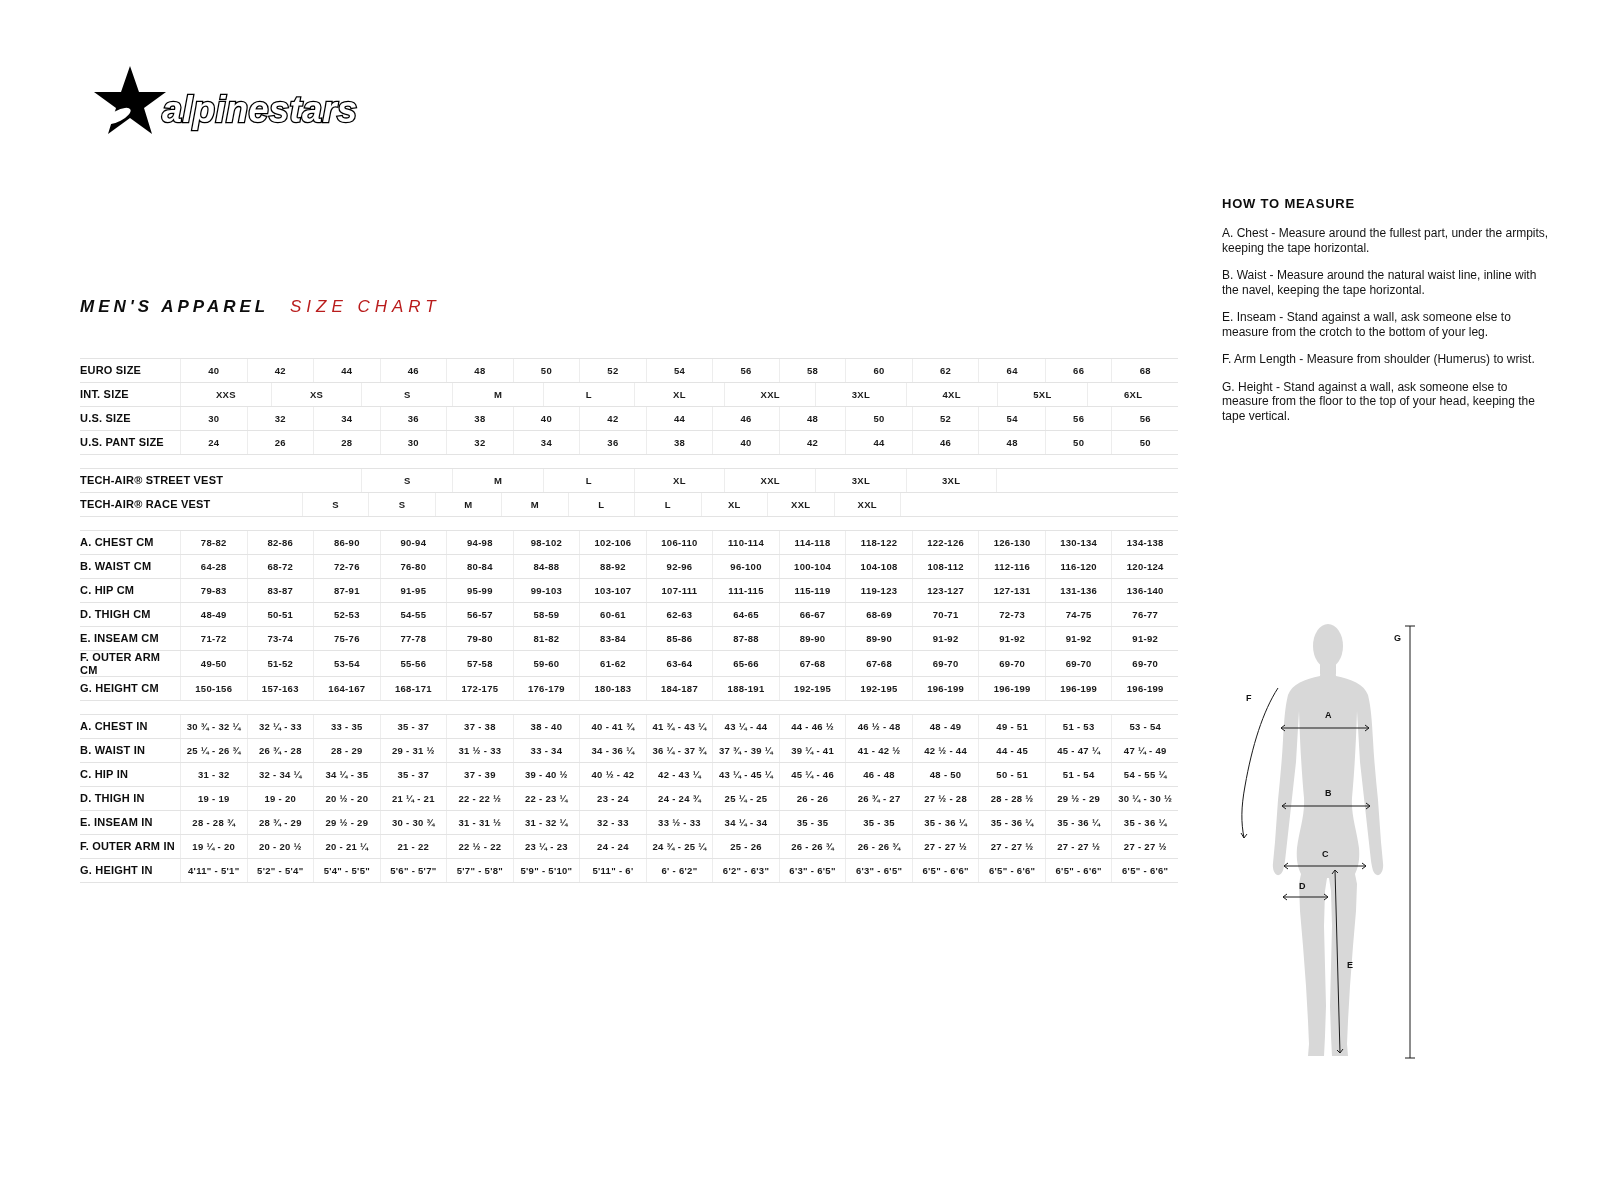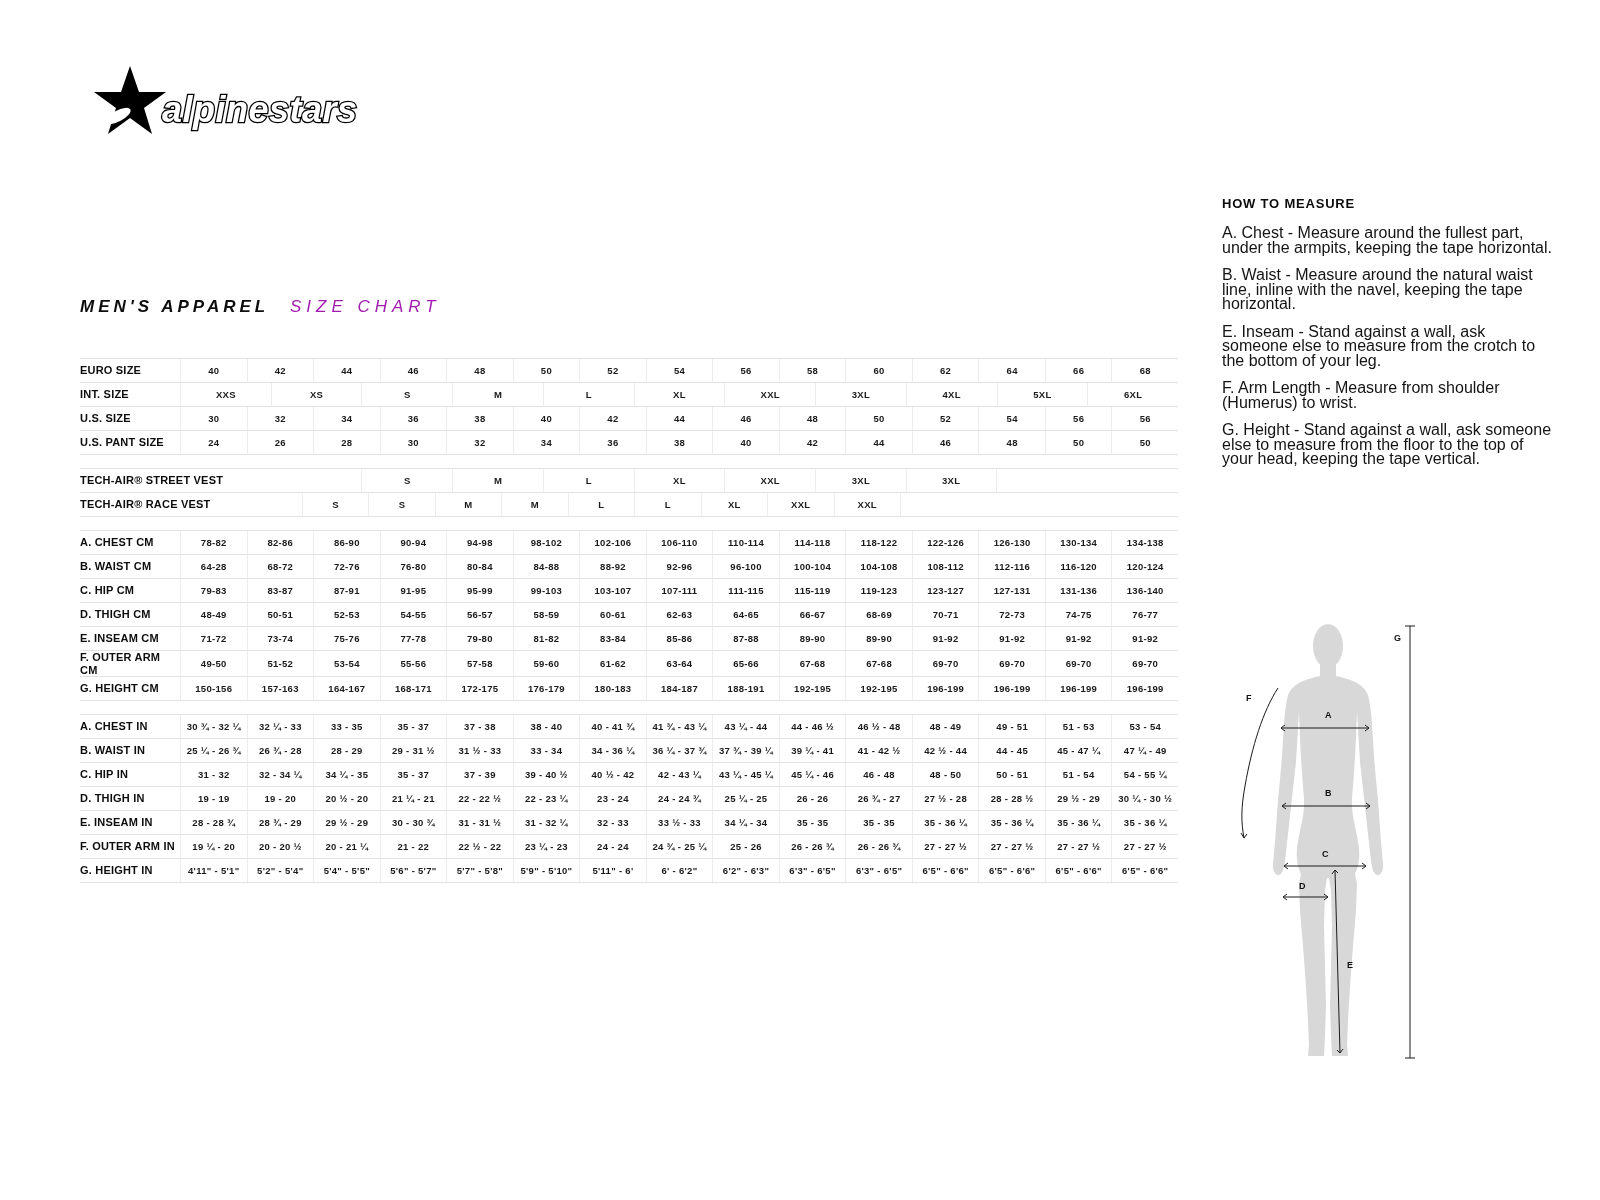--- a/index.html
+++ b/index.html
@@ -3,41 +3,41 @@
 <meta charset="utf-8">
 <style>
   html,body{margin:0;padding:0;background:#fff;}
   body{width:1600px;height:1200px;font-family:"Liberation Sans",sans-serif;color:#111;}
   .canvas{position:relative;width:1600px;height:1200px;background:#fff;overflow:hidden;}
 
   .logo{position:absolute;left:78px;top:62px;width:280px;height:95px;}
 
   .page-title{position:absolute;left:80px;top:297px;font-style:italic;font-size:17px;letter-spacing:4px;white-space:nowrap;}
   .page-title .t-main{font-weight:bold;color:#0d0d0d;}
-  .page-title .t-sub{font-weight:400;color:#a21caf;margin-left:12px;letter-spacing:5px;}
+  .page-title .t-sub{font-weight:400;color:#b91c1c;margin-left:12px;letter-spacing:5px;}
 
   .size-table{position:absolute;left:80px;top:358px;width:1098px;}
   .tgroup{border-top:1px solid #e3e3e3;margin-bottom:13px;}
   .trow{display:flex;align-items:stretch;border-bottom:1px solid #e3e3e3;min-height:23px;}
   .tlabel{flex:0 0 100px;width:100px;display:flex;align-items:center;font-size:11px;font-weight:bold;letter-spacing:.2px;line-height:1.15;color:#0d0d0d;}
   .tlabel.lbl-nowrap{white-space:nowrap;overflow:visible;z-index:1;}
   .cells{flex:1 1 auto;display:grid;}
   .c15{grid-template-columns:repeat(15,1fr);}
   .c11{grid-template-columns:repeat(11,1fr);}
   .race{display:flex;}
   .race .spacer{flex:0 0 12.2%;}
   .race .cell{flex:0 0 6.56%;}
   .race .fill{flex:1 1 auto;}
   .cell{display:flex;align-items:center;justify-content:center;font-size:9.5px;font-weight:bold;letter-spacing:.3px;white-space:nowrap;border-left:1px solid #ededed;color:#1a1a1a;}
   .cell.empty{border-left:none;}
   .cell.edge-right{border-right:1px solid #ededed;}
 
   .measure{position:absolute;left:1222px;top:196px;width:332px;}
   .measure h3{font-size:13px;font-weight:bold;letter-spacing:.8px;margin:0 0 15px 0;color:#0d0d0d;}
-  .measure p{font-size:16px;line-height:14.5px;margin:0 0 13px 0;color:#141414;}
+  .measure p{font-size:12px;line-height:14.5px;margin:0 0 13px 0;color:#141414;}
 
   .diagram{position:absolute;left:1233px;top:616px;width:205px;height:460px;}
   .diagram text{font-family:"Liberation Sans",sans-serif;font-size:9px;font-weight:bold;fill:#111;}
 
   .footer{position:absolute;left:80px;top:1070px;font-size:12px;line-height:17px;color:#1b1b1b;}
 </style>
 </head>
 <body>
 
 <div class="canvas">

